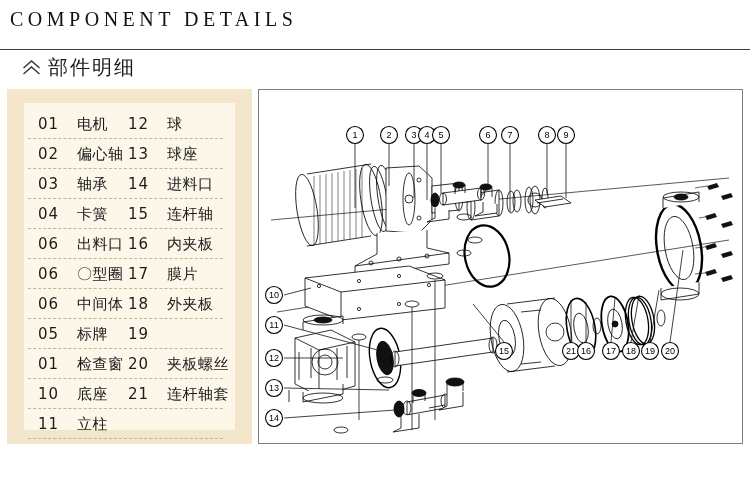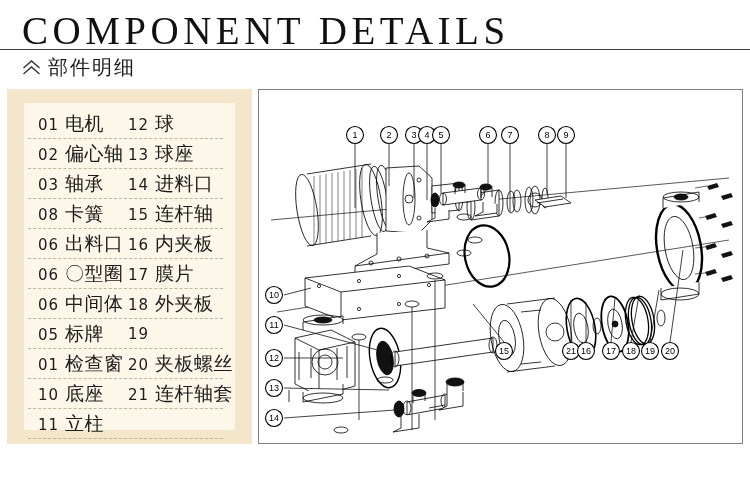--- a/index.html
+++ b/index.html
@@ -6,23 +6,23 @@
   body{
     width:750px;height:479px;
     background:#ffffff;
     font-family:"Liberation Sans","DejaVu Sans",sans-serif;
     overflow:hidden;
     position:relative;
   }
   
   #header{position:absolute;left:0;top:0;width:750px;height:86px;}
   #main-title{
-    position:absolute;left:22px;top:8px;
+    position:absolute;left:10px;top:8px;
     font-family:"Liberation Serif","DejaVu Serif",serif;
-    font-size:39px;letter-spacing:4.5px;color:#111;
+    font-size:20px;letter-spacing:4.5px;color:#111;
     font-weight:400;white-space:nowrap;
   }
   #title-rule{
     position:absolute;left:0;top:49px;width:750px;height:1px;
     background:#3c3c3c;
   }
   #subtitle-wrap{
     position:absolute;left:22px;top:54px;
     display:flex;align-items:center;gap:7px;
   }
@@ -54,21 +54,21 @@
     border-bottom:1px dashed #bfb49a;
   }
   .part-cell{
     display:flex;align-items:baseline;
     font-family:"DejaVu Sans","Liberation Sans",sans-serif;
     color:#1b1b1b;white-space:nowrap;
   }
   .cell-a{position:absolute;left:14px;}
   .cell-b{position:absolute;left:104px;}
   .p-num{font-size:15px;letter-spacing:1px;}
-  .p-name{font-size:19px;margin-left:6px;letter-spacing:0.5px;}
+  .p-name{font-size:15px;margin-left:18px;letter-spacing:0.5px;}
   
   #diagram-panel{
     position:absolute;left:258px;top:89px;width:485px;height:355px;
     border:1px solid #808080;background:#ffffff;box-sizing:border-box;
   }
   #diagram-svg{display:block;width:483px;height:353px;}
   .cl-txt{
     font-family:"Liberation Sans","DejaVu Sans",sans-serif;
     font-size:9px;fill:#000;text-anchor:middle;
   }
@@ -116,21 +116,21 @@
           <span class="p-num">03</span>
           <span class="p-name">轴承</span>
         </div>
         <div class="part-cell cell-b">
           <span class="p-num">14</span>
           <span class="p-name">进料口</span>
         </div>
       </div>
       <div class="part-row">
         <div class="part-cell cell-a">
-          <span class="p-num">08</span>
+          <span class="p-num">04</span>
           <span class="p-name">卡簧</span>
         </div>
         <div class="part-cell cell-b">
           <span class="p-num">15</span>
           <span class="p-name">连杆轴</span>
         </div>
       </div>
       <div class="part-row">
         <div class="part-cell cell-a">
           <span class="p-num">06</span>

